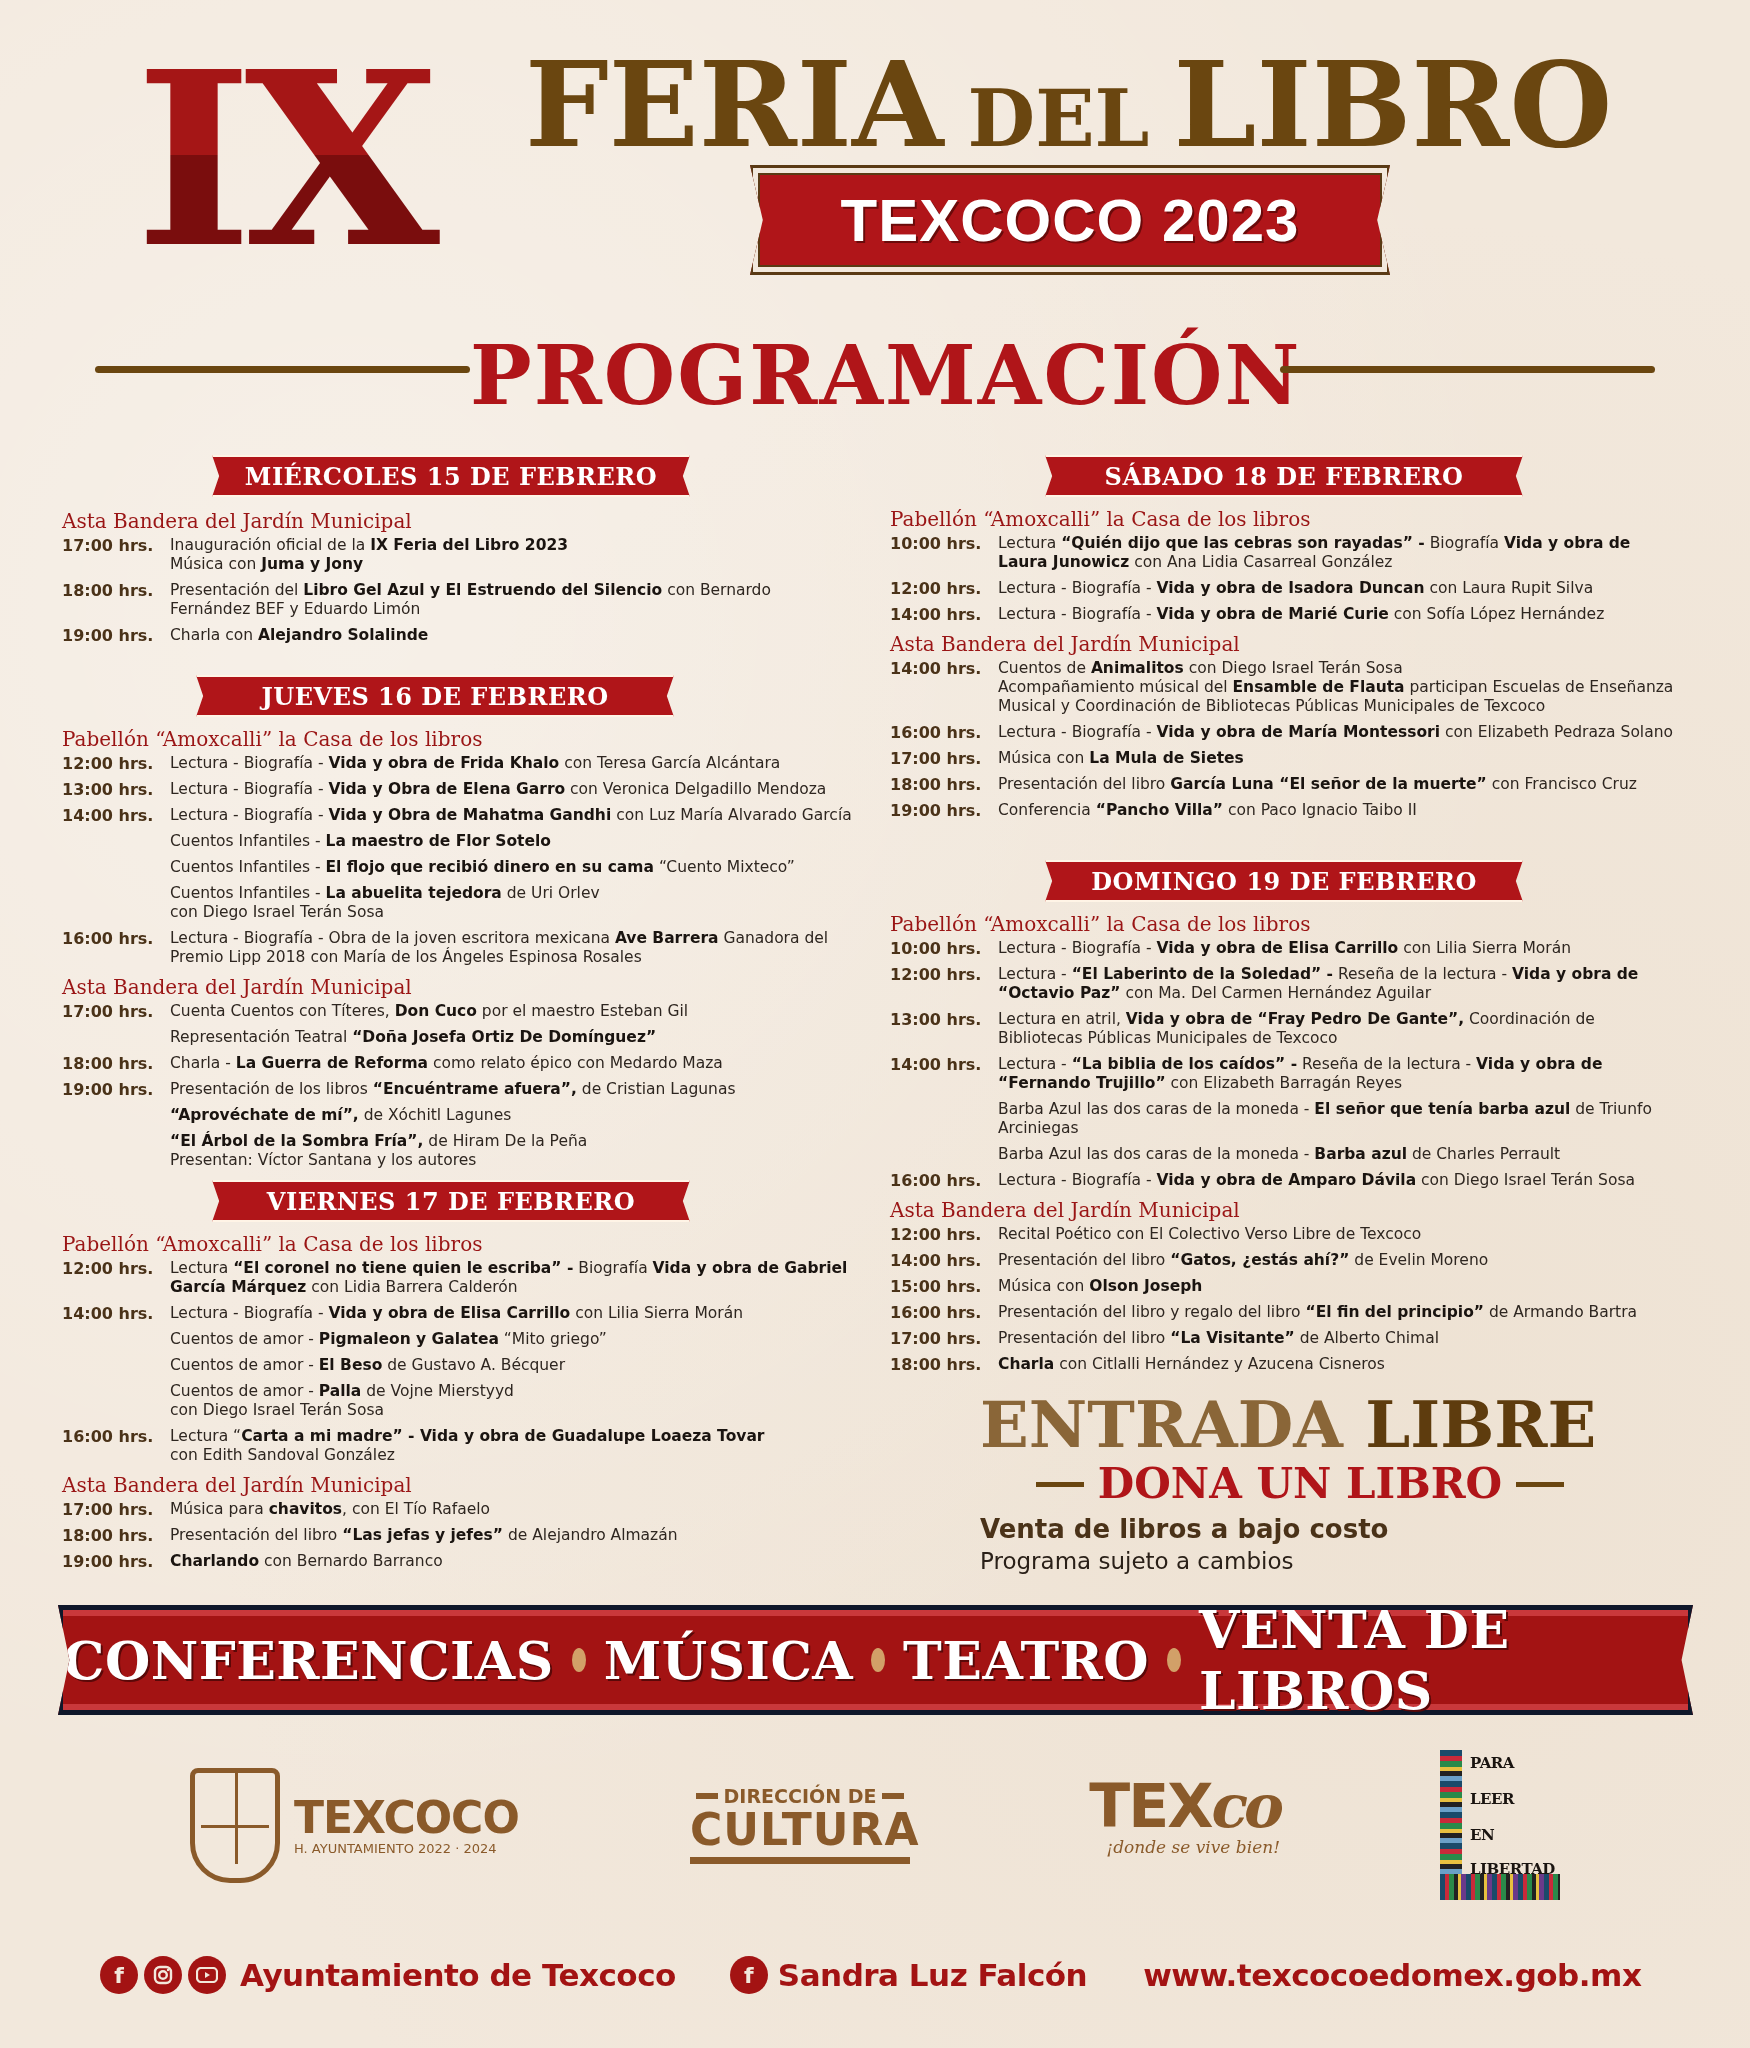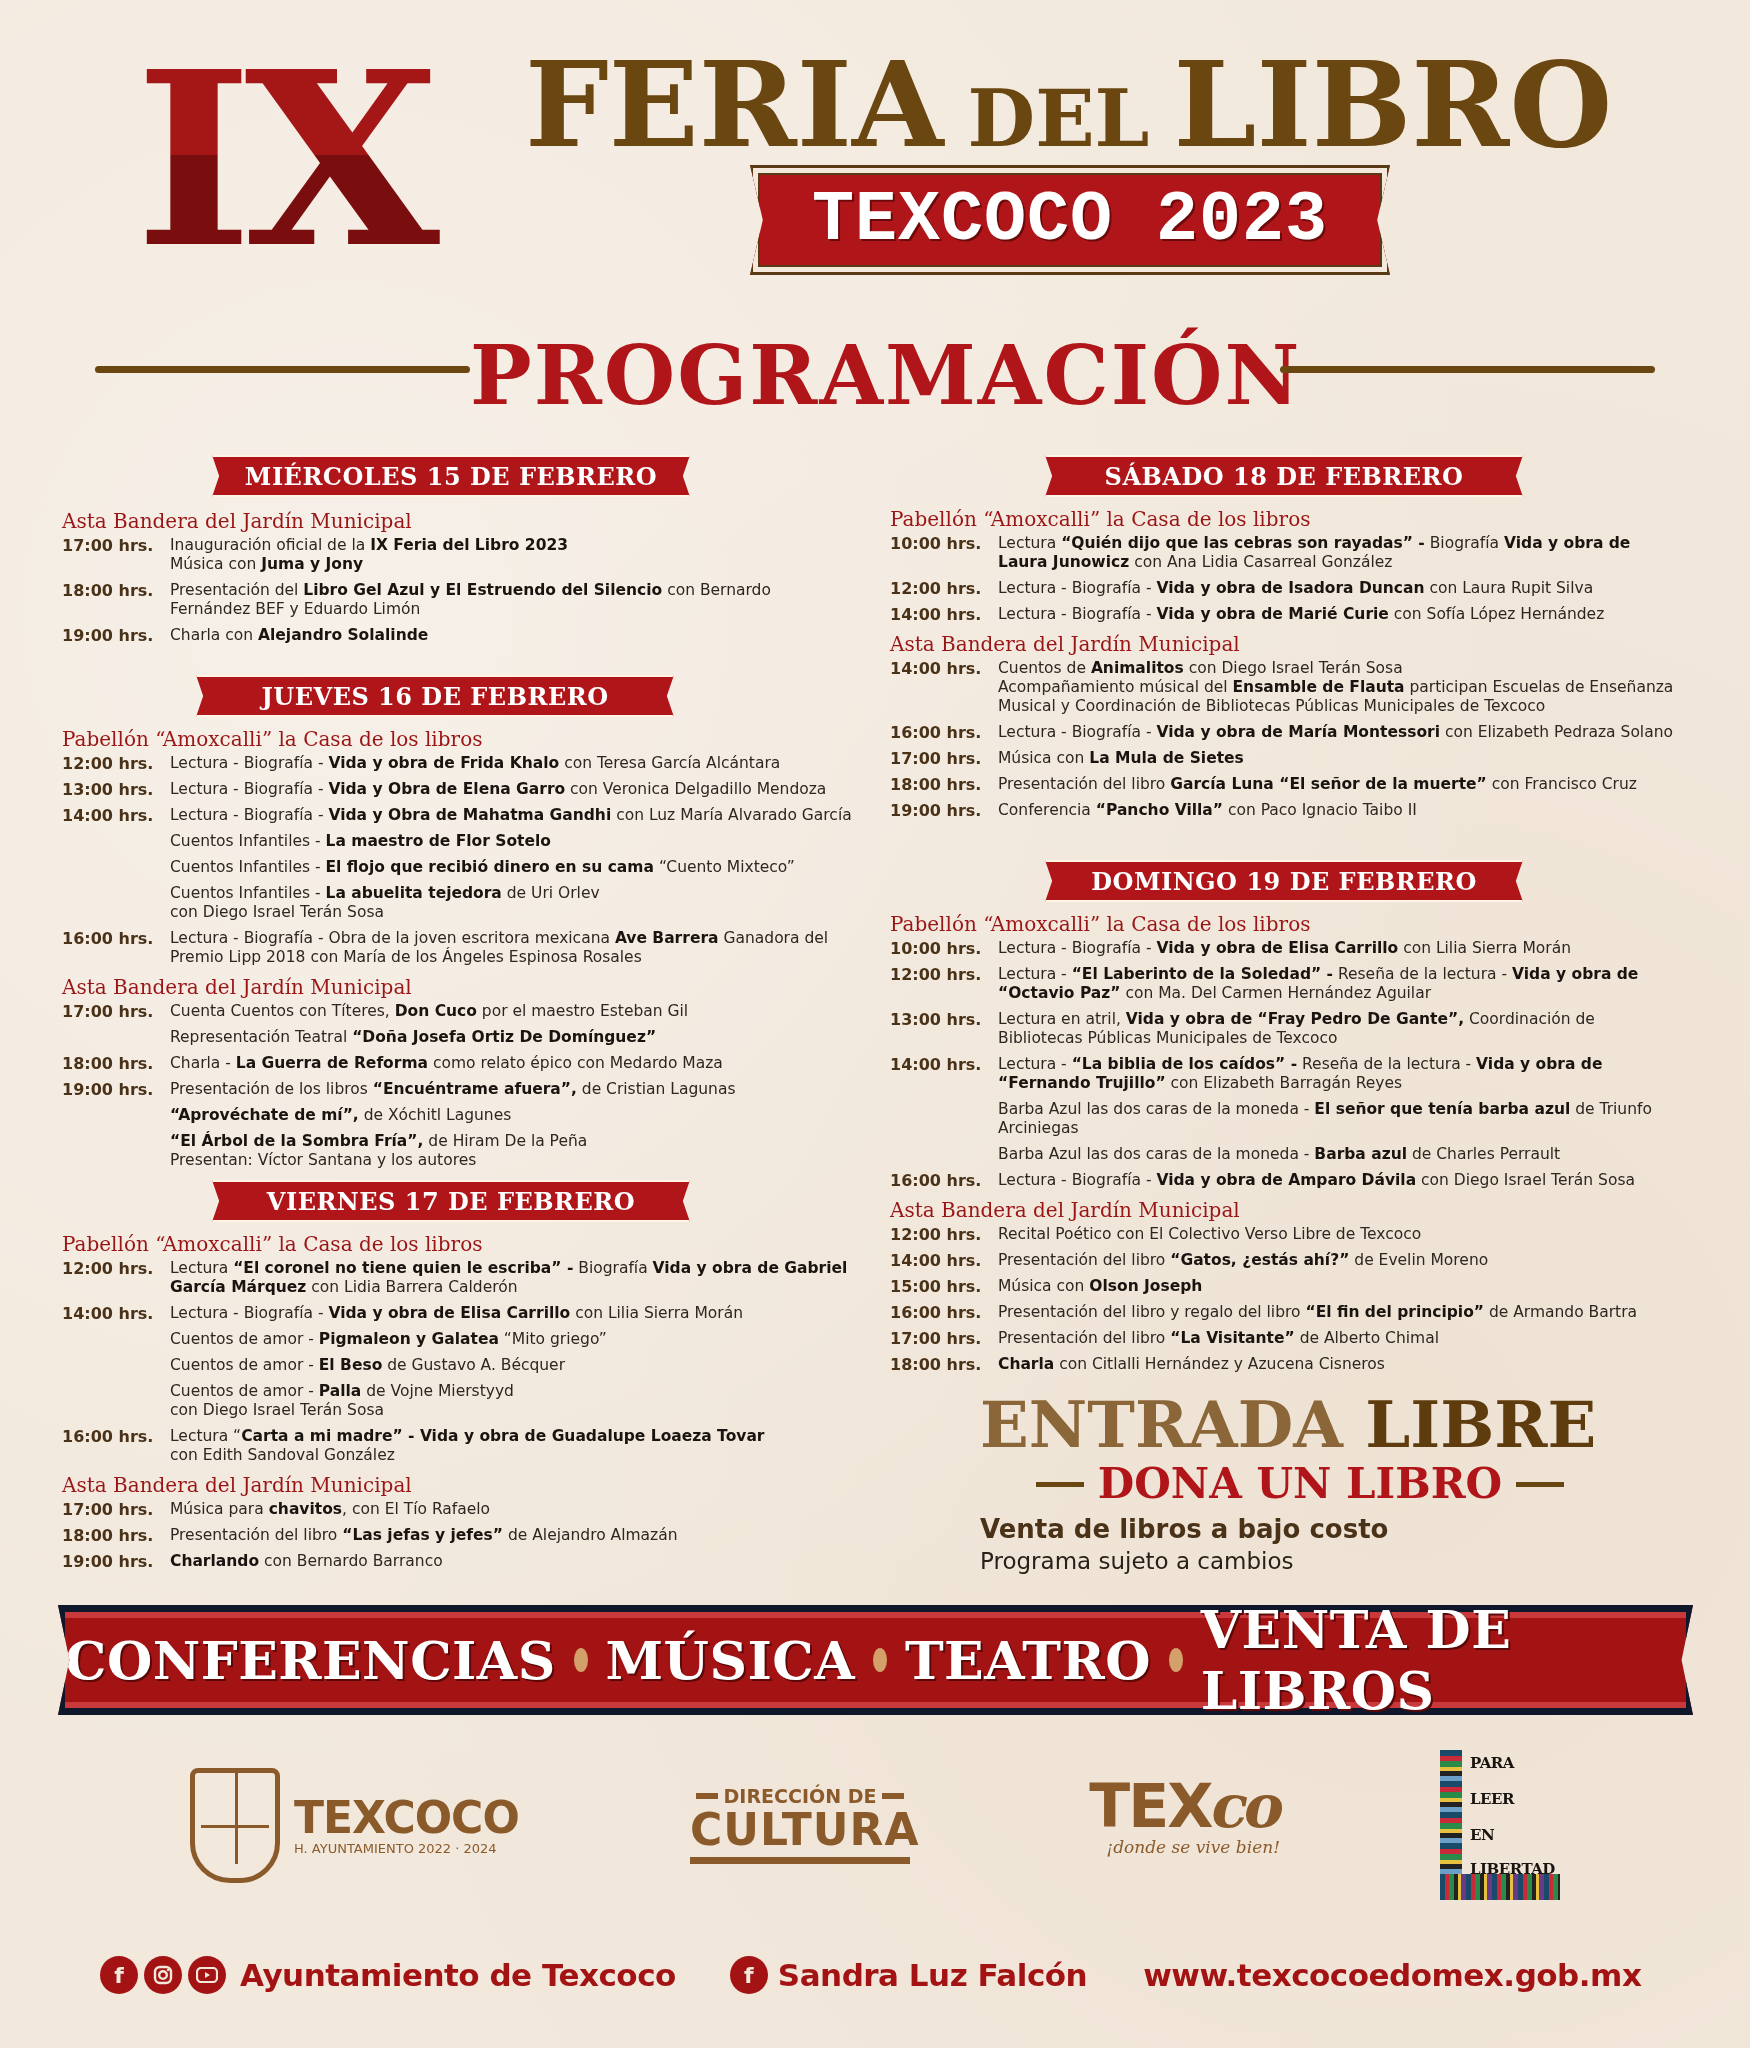--- a/index.html
+++ b/index.html
@@ -35,21 +35,21 @@
   .feria-title .del { font-size: 78px; }
   .sub-banner {
     left: 750px; top: 165px; width: 640px; height: 110px;
     background: #b01519;
     border: 3px solid #5a3a14;
     box-shadow: inset 0 0 0 5px #f2e8dc, inset 0 0 0 7px #5a3a14;
     display: flex; align-items: center; justify-content: center;
     clip-path: polygon(0 0, 100% 0, 98% 50%, 100% 100%, 0 100%, 2% 50%);
   }
   .sub-banner span {
-    font-family: Liberation Mono, monospace; font-weight: bold; font-size: 70px;
+    font-family: Liberation Sans, sans-serif; font-weight: bold; font-size: 60px;
     color: #fff; letter-spacing: 1px;
     text-shadow: 2px 2px 0 #6a0a0a;
   }
   .prog-line { top: 366px; height: 7px; background: #6a4610; border-radius: 4px; }
   .prog-title {
     left: 470px; top: 330px; width: 810px; text-align: center;
     font-family: "DejaVu Serif", serif; font-weight: bold;
     font-size: 82px; line-height: 90px; color: #b01519; letter-spacing: 2px;
   }
 
@@ -90,21 +90,21 @@
   .entrada .big .libre { color: #5e3c0e; }
   .entrada .dona { font-size: 42px; line-height: 48px; color: #b01519; display:flex; align-items:center; justify-content:center; gap: 14px; }
   .entrada .dona .dash { display:inline-block; width: 48px; height: 5px; background:#6a4610; }
   .entrada .venta { font-family: "DejaVu Sans", sans-serif; font-weight: bold; font-size: 26px; color: #4a3218; margin-top: 6px; }
   .entrada .sujeto { font-family: "DejaVu Sans", sans-serif; font-weight: normal; font-size: 23px; color: #2a2018; margin-top: 4px; }
 
   
   .bottom-banner {
     left: 58px; top: 1605px; width: 1635px; height: 110px;
     background: #a31313;
-    border: 7px solid #0f172a;
+    border: 5px solid #0f172a;
     outline: 2px solid #5a3a14;
     box-shadow: inset 0 6px 0 #c9383b, inset 0 -6px 0 #c9383b;
     display: flex; align-items: center; justify-content: center; gap: 18px;
     clip-path: polygon(0 0, 100% 0, 99.3% 50%, 100% 100%, 0 100%, 0.7% 50%);
   }
   .bottom-banner .item {
     font-family: "DejaVu Serif", serif; font-weight: bold; font-size: 52px;
     color: #fff; text-shadow: 2px 2px 0 #5a0808; letter-spacing: 0.5px;
   }
   .bottom-banner .dot { width: 16px; height: 24px; border-radius: 50%; background: #d2a068; }

